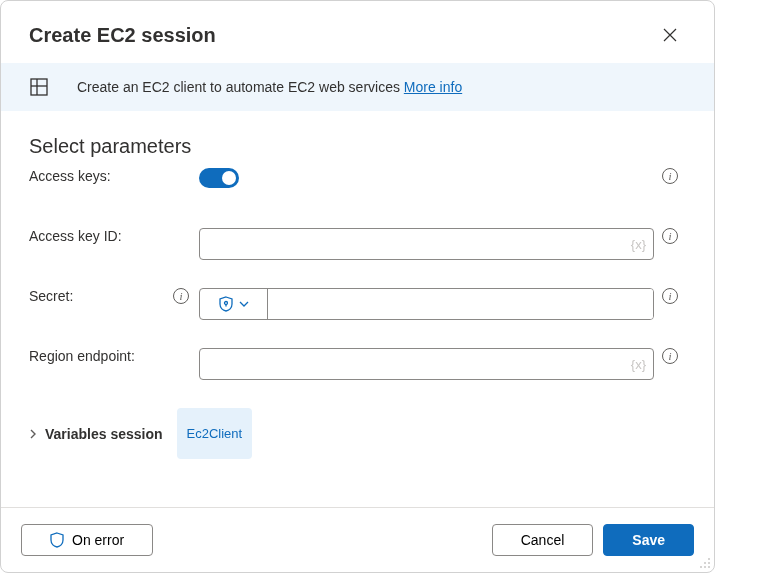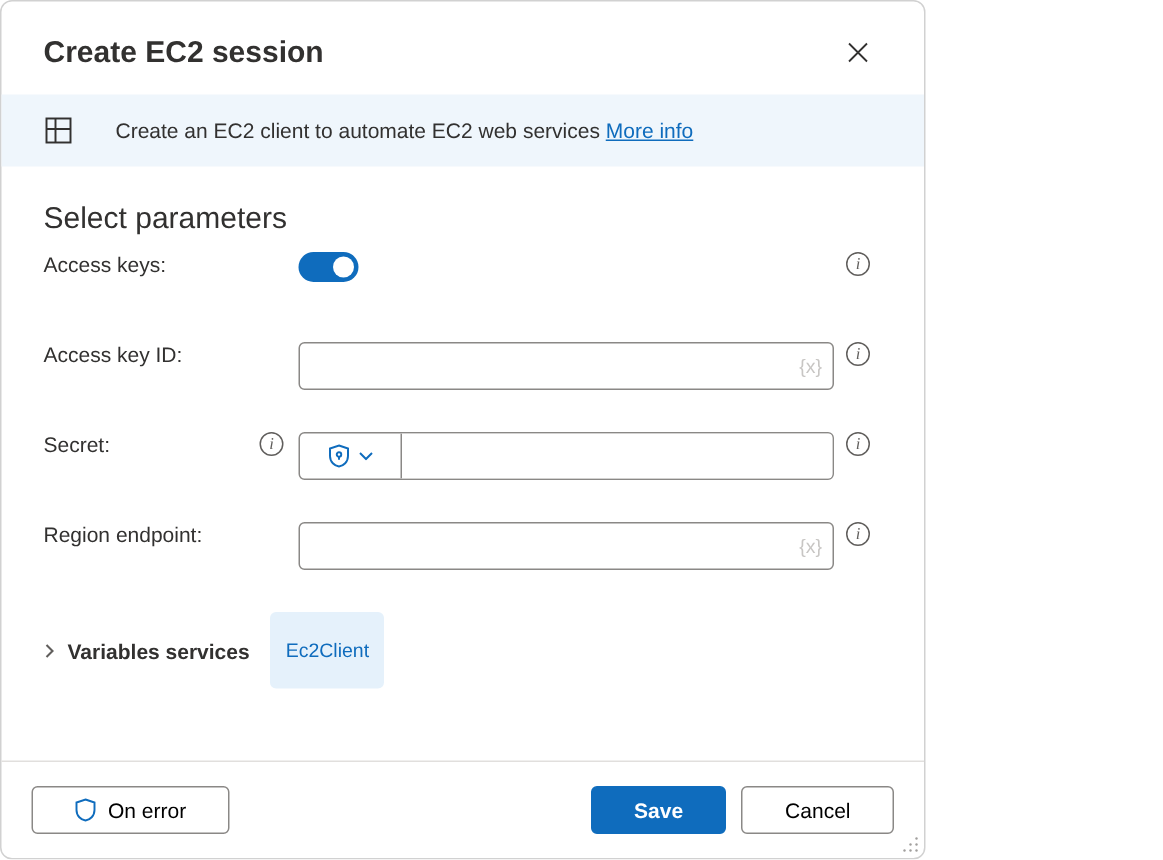--- a/index.html
+++ b/index.html
@@ -6,21 +6,21 @@
     body {
       font-family: "Segoe UI", -apple-system, sans-serif;
       font-size: 14px;
       color: #323130;
       background: #fff;
       width: 775px;
       height: 573px;
       overflow: hidden;
     }
     .dialog {
-      width: 617px;
+      width: 715px;
       height: 573px;
       border: 1px solid #d1d1d1;
       border-radius: 8px;
       display: flex;
       flex-direction: column;
       position: relative;
     }
     .header {
       display: flex;
       justify-content: space-between;
@@ -322,36 +322,36 @@
         <span class="info-icon">i</span>
       </div>
     </div>
 
     <div class="vars-row">
       <span class="chevron">
         <svg width="8" height="12" viewBox="0 0 8 12">
             <path d="M2 2 L6 6 L2 10" fill="none" stroke="#605e5c" stroke-width="1.4"></path>
           </svg>
       </span>
-      <span class="vars-label">Variables services</span>
+      <span class="vars-label">Variables session</span>
       <span class="var-chip">Ec2Client</span>
     </div>
 
   </div>
 
   <div class="footer">
     <button class="btn">
       <svg width="14" height="16" viewBox="0 0 14 16" fill="none" stroke="#0f6cbd" stroke-width="1.3">
         <path d="M7 1 L13 3 V8 C13 12 10 14.5 7 15 C4 14.5 1 12 1 8 V3 Z"></path>
       </svg>
       <span>On error</span>
     </button>
     <div class="footer-right">
+      <button class="btn">Cancel</button>
       <button class="btn btn-primary">Save</button>
-      <button class="btn">Cancel</button>
     </div>
   </div>
 
   <div class="resize-grip">
     <svg width="12" height="12" viewBox="0 0 12 12">
       <circle cx="10" cy="2" r="0.8" fill="#a19f9d"></circle>
       <circle cx="6" cy="6" r="0.8" fill="#a19f9d"></circle>
       <circle cx="10" cy="6" r="0.8" fill="#a19f9d"></circle>
       <circle cx="2" cy="10" r="0.8" fill="#a19f9d"></circle>
       <circle cx="6" cy="10" r="0.8" fill="#a19f9d"></circle>

